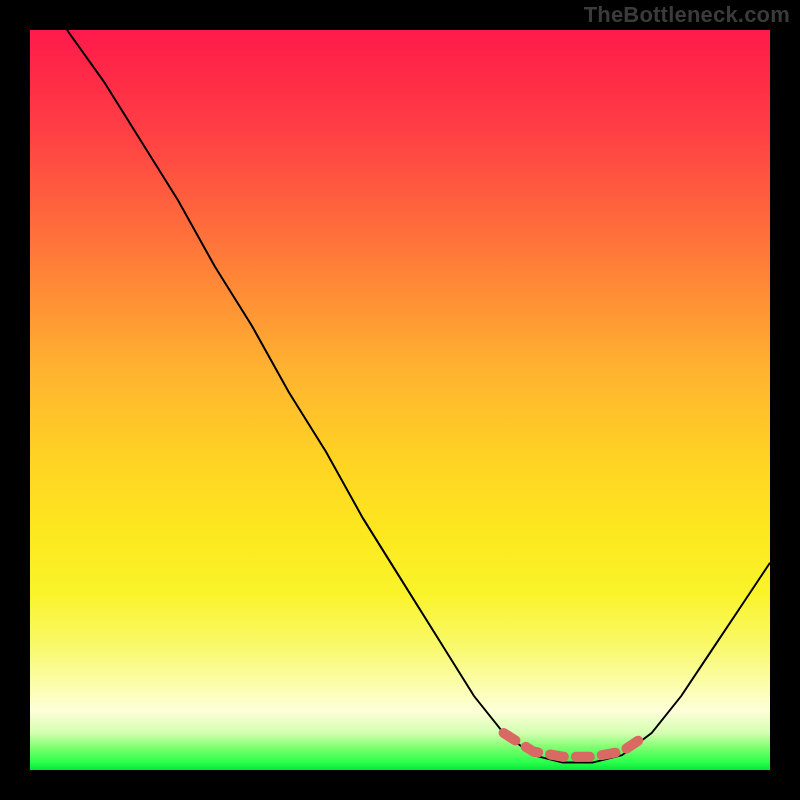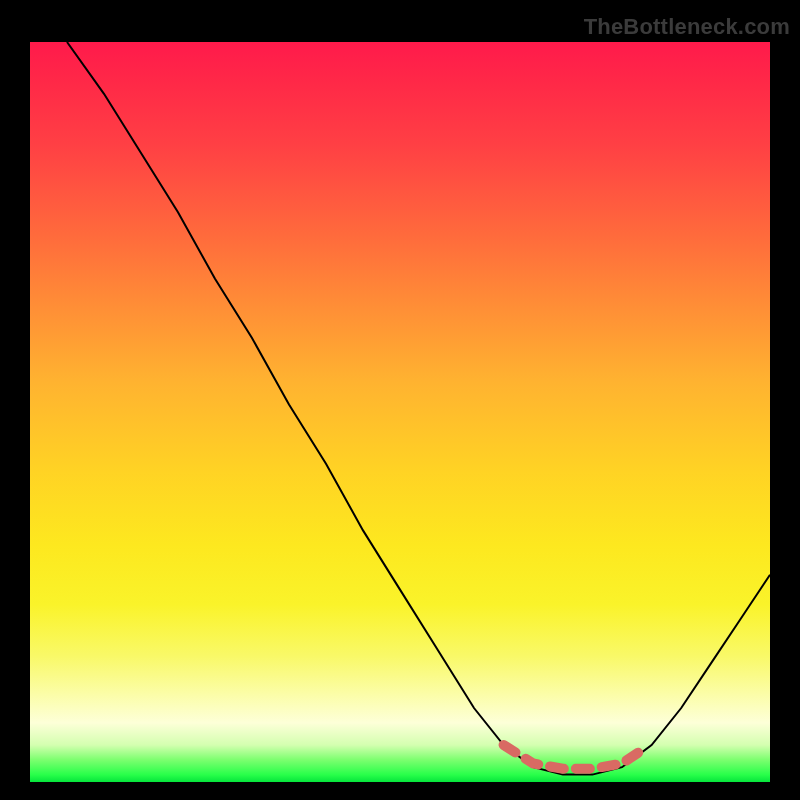--- a/index.html
+++ b/index.html
@@ -9,21 +9,20 @@
     height: 800px;
     background: #000;
     font-family: Arial, Helvetica, sans-serif;
     overflow: hidden;
   }
   .frame {
     position: relative;
     width: 800px;
     height: 660px;
     background: #000;
-    margin-top: 12px;
   }
   .watermark {
     position: absolute;
     top: 2px;
     right: 10px;
     color: #3b3b3b;
     font-size: 22px;
     font-weight: 600;
     letter-spacing: 0.2px;
     user-select: none;

